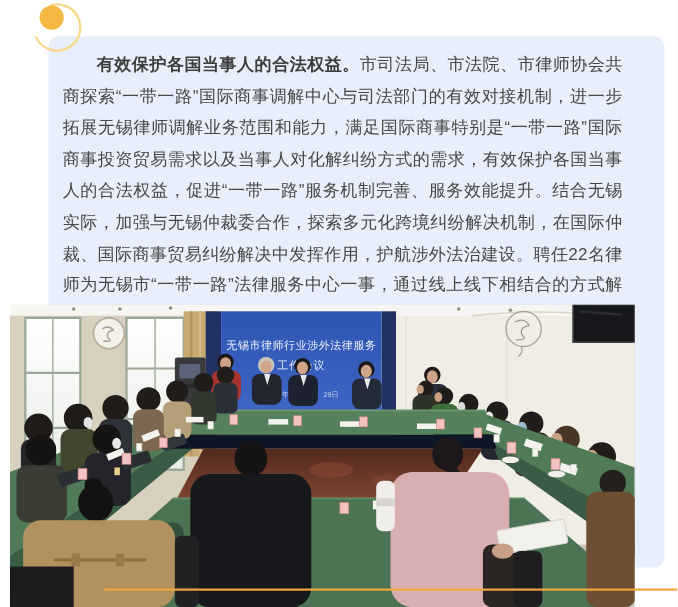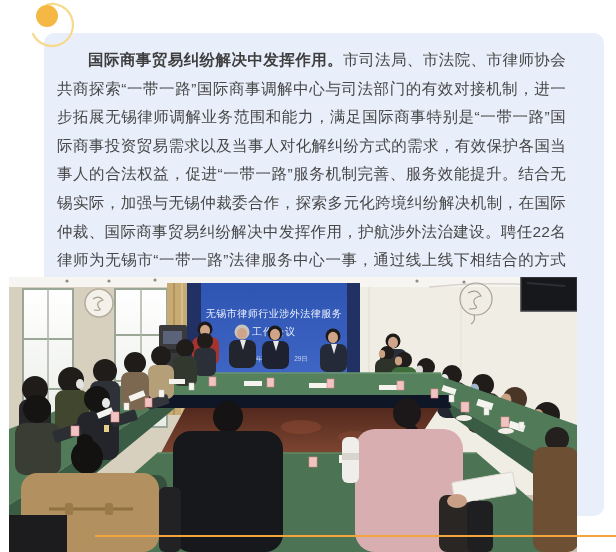--- a/index.html
+++ b/index.html
@@ -14,21 +14,21 @@
   .decor{position:absolute;left:30px;top:0;width:64px;height:56px;}
   .rule{position:absolute;left:95px;top:535px;width:521px;height:2px;background:#F2A43D;}
   svg{display:block;}
 </style>
 </head>
 <body>
 
 <div class="page">
 
   <div class="text-card">
-    <p><b>国际商事贸易纠纷解决中发挥作用。</b><span>市司法局、市法院、市律师协会共商探索“一带一路”国际商事调解中心与司法部门的有效对接机制，进一步拓展无锡律师调解业务范围和能力，满足国际商事特别是“一带一路”国际商事投资贸易需求以及当事人对化解纠纷方式的需求，有效保护各国当事人的合法权益，促进“一带一路”服务机制完善、服务效能提升。结合无锡实际，加强与无锡仲裁委合作，探索多元化跨境纠纷解决机制，在国际仲裁、国际商事贸易纠纷解决中发挥作用，护航涉外法治建设。聘任22名律师为无锡市“一带一路”法律服务中心一事，通过线上线下相结合的方式解答法律问题，为外贸外资企业提供法律咨询1500余次，推送各类法律服务资讯2300余条。</span></p>
+    <p><b>有效保护各国当事人的合法权益。</b><span>市司法局、市法院、市律师协会共商探索“一带一路”国际商事调解中心与司法部门的有效对接机制，进一步拓展无锡律师调解业务范围和能力，满足国际商事特别是“一带一路”国际商事投资贸易需求以及当事人对化解纠纷方式的需求，有效保护各国当事人的合法权益，促进“一带一路”服务机制完善、服务效能提升。结合无锡实际，加强与无锡仲裁委合作，探索多元化跨境纠纷解决机制，在国际仲裁、国际商事贸易纠纷解决中发挥作用，护航涉外法治建设。聘任22名律师为无锡市“一带一路”法律服务中心一事，通过线上线下相结合的方式解答法律问题，为外贸外资企业提供法律咨询1500余次，推送各类法律服务资讯2300余条。</span></p>
   </div>
 
   <div class="photo">
   <svg width="568" height="275" viewBox="0 0 568 275">
     <defs>
       <linearGradient id="gscreen" x1="0" y1="0" x2="0" y2="1">
         <stop offset="0" stop-color="#2E55B2"></stop>
             <stop offset="1" stop-color="#4066C6"></stop>
       </linearGradient>
       <linearGradient id="gwin" x1="0" y1="0" x2="0" y2="1">

